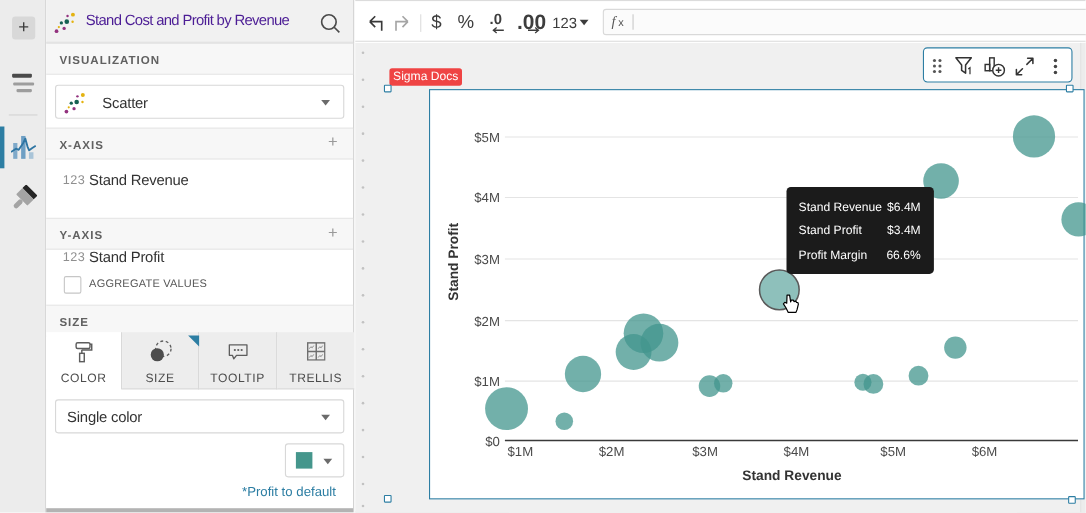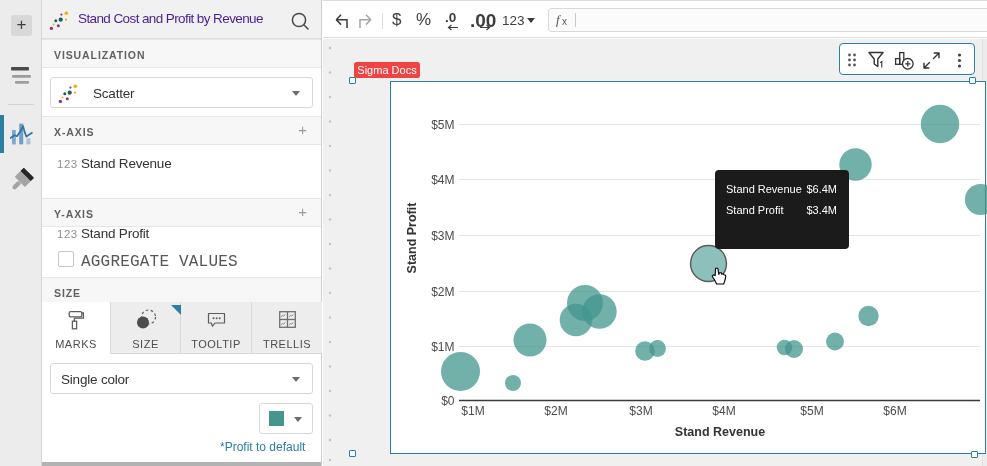--- a/index.html
+++ b/index.html
@@ -120,27 +120,27 @@
 <span class="numlbl abs" style="left:57px;top:158px;">123</span>
 <span class="fieldlbl abs" style="left:81px;top:156px;">Stand Revenue</span>
 
 <div class="band abs" style="left:42px;top:183px;margin-top:15px;">
     <span>Y-AXIS</span>
     <span class="plus">+</span>
   </div>
 <span class="numlbl abs" style="left:57px;top:228px;">123</span>
 <span class="fieldlbl abs" style="left:81px;top:226px;">Stand Profit</span>
 <div class="abs" style="left:58px;top:251px;width:16px;height:16px;background:#fff;border:1px solid #c6c6c6;border-radius:2px;"></div>
-<span class="abs" style="left:81px;top:253px;font-size:16px;color:#565656;letter-spacing:0.2px;font-family:Liberation Mono, monospace;">AGGREGATE VALUES</span>
+<span class="abs" style="left:81px;top:253px;font-size:10px;color:#565656;letter-spacing:0.2px;">AGGREGATE VALUES</span>
 
 <div class="band abs" style="left:42px;top:277px;">
     <span>SIZE</span>
   </div>
 <div class="tab abs" id="tabcolor" style="left:42px;width:69px;">
-    <span class="tlbl">MARKS</span>
+    <span class="tlbl">COLOR</span>
 <svg style="position:absolute;left:24px;top:8px" width="20" height="22" viewBox="0 0 20 22">
   <g fill="none" stroke="#5d5d5d" stroke-width="1.3">
     <rect x="3.2" y="1.6" width="12.6" height="5.2" rx="1.4"></rect>
     <path d="M15.8 3 h1.6 v5.2 h-9.2"></path>
     <rect x="6.4" y="11.2" width="4.2" height="7.6"></rect>
     <line x1="8.4" y1="8.2" x2="8.4" y2="11.2"></line>
   </g>
 </svg>
 </div>
 <div class="tab abs" style="left:111px;width:70px;">
@@ -278,20 +278,21 @@
     <circle cx="477.5" cy="234" r="10.2"></circle>
     <circle cx="464.5" cy="82.5" r="16.2"></circle>
     <circle cx="549" cy="42" r="19.2"></circle>
     <circle cx="589.5" cy="117.5" r="15.6"></circle>
   </g>
   <circle cx="317.5" cy="181.5" r="18" fill="#43968e" fill-opacity="0.6" stroke="#5a5a5a" stroke-width="1.4"></circle>
 </svg>
 <div id="tip" class="abs">
   <div class="row"><span>Stand Revenue</span><span class="v">$6.4M</span></div>
   <div class="row"><span>Stand Profit</span><span class="v">$3.4M</span></div>
+  <div class="row"><span>Profit Margin</span><span class="v">66.6%</span></div>
 </div>
 <svg class="abs" style="left:320px;top:185px" width="16" height="20" viewBox="0 0 16 20">
   <path d="M4.5 1.2 L6.8 1.2 L7.8 7.5 L8.3 5.8 L10.3 5.8 L10.8 7.2 L12.3 6.8 L13.3 8 L14.3 8 L14.8 9.5 L13.6 14.5 L12.6 17 L5.6 17 L3.6 13 L1.2 9.2 L2.4 7.8 L4.2 8.6 Z" fill="#fff" stroke="#000" stroke-width="1.1" stroke-linejoin="round"></path>
 </svg>
 </div>
 <div class="handle abs" style="left:349px;top:77px;"></div>
 <div class="handle abs" style="left:969px;top:77px;"></div>
 <div class="handle abs" style="left:349px;top:450px;"></div>
 <div class="handle abs" style="left:971px;top:451px;"></div>
 <div id="fbar" class="abs">

